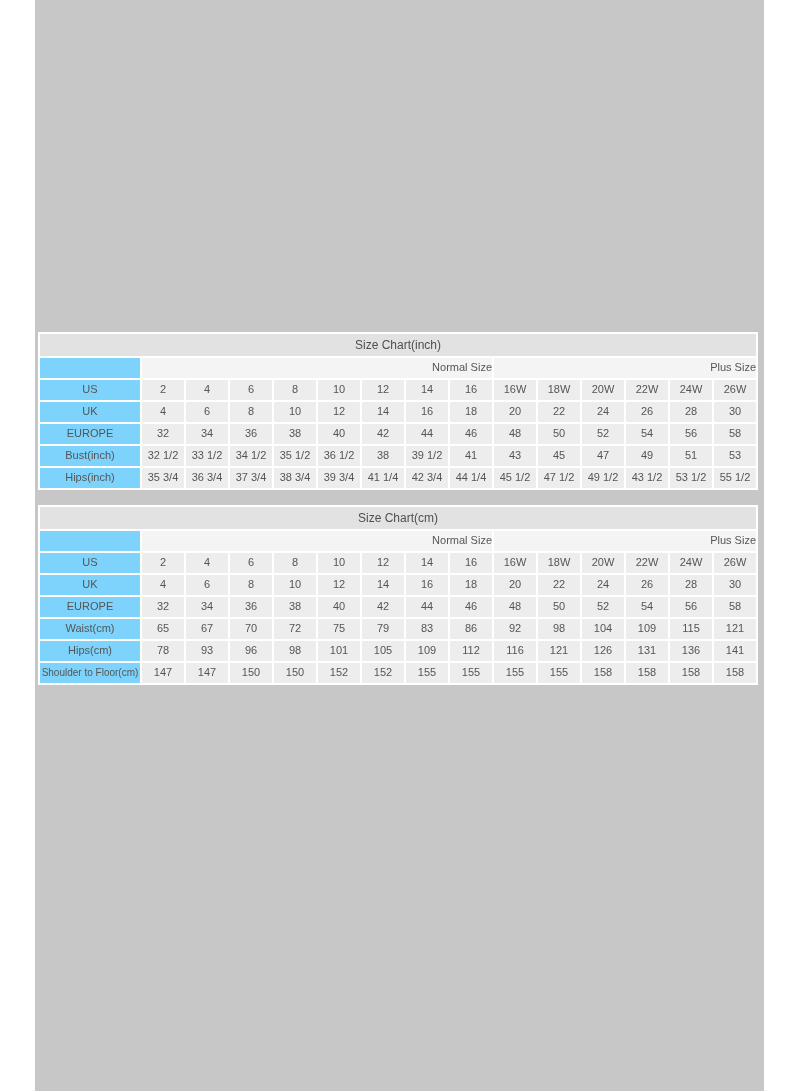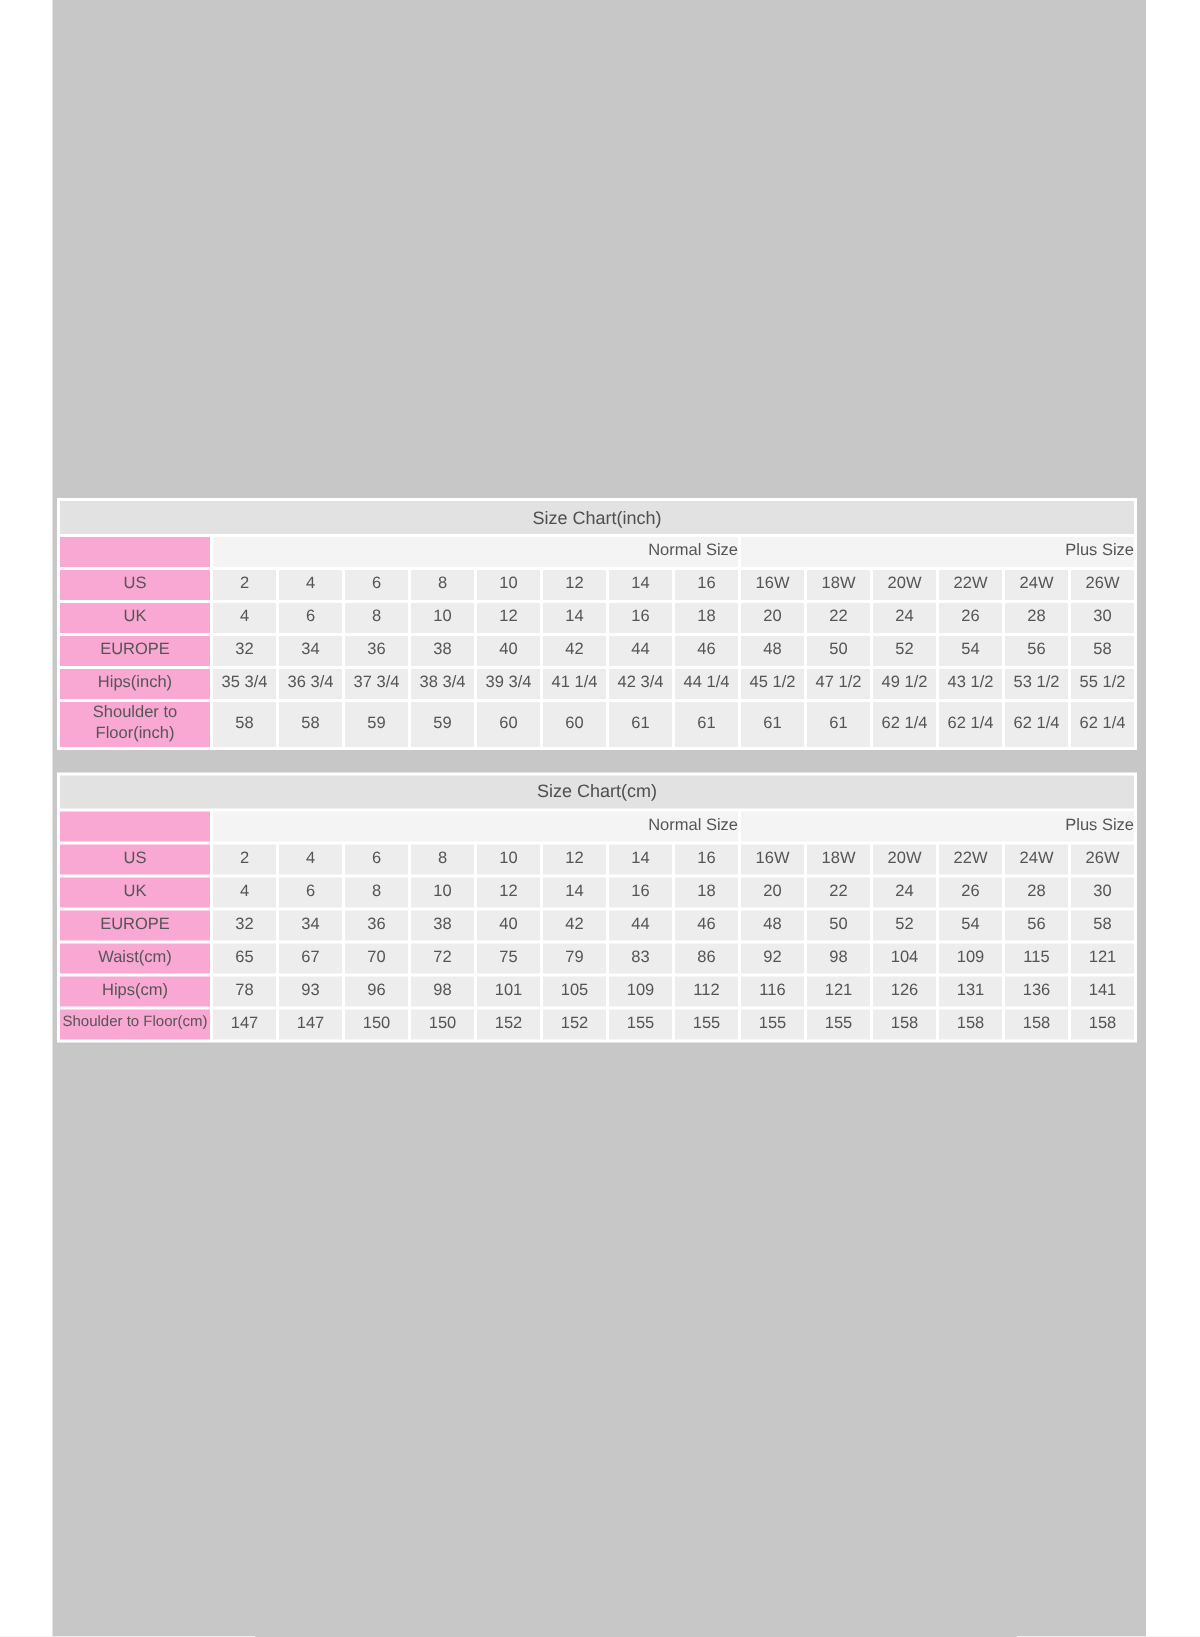--- a/index.html
+++ b/index.html
@@ -49,21 +49,21 @@
     line-height: 1.25;
   }
   .size-table td.title {
     background: #e2e2e2;
     height: 20px;
     font-size: 12px;
     color: #4f4f4f;
   }
   .size-table td.corner,
   .size-table td.lbl {
-    background: #f9a8d4;
+    background: #7dd3fc;
   }
   .size-table td.grp {
     background: #f4f4f4;
     height: 18px;
     text-align: right;
   }
   .size-table td.val {
     background: #ededed;
     height: 18px;
   }
@@ -154,53 +154,53 @@
               <td class="val">44</td>
               <td class="val">46</td>
               <td class="val">48</td>
               <td class="val">50</td>
               <td class="val">52</td>
               <td class="val">54</td>
               <td class="val">56</td>
               <td class="val">58</td>
             </tr>
             <tr>
+              <td class="lbl">Bust(inch)</td>
+              <td class="val">32 1/2</td>
+              <td class="val">33 1/2</td>
+              <td class="val">34 1/2</td>
+              <td class="val">35 1/2</td>
+              <td class="val">36 1/2</td>
+              <td class="val">38</td>
+              <td class="val">39 1/2</td>
+              <td class="val">41</td>
+              <td class="val">43</td>
+              <td class="val">45</td>
+              <td class="val">47</td>
+              <td class="val">49</td>
+              <td class="val">51</td>
+              <td class="val">53</td>
+            </tr>
+            <tr>
               <td class="lbl">Hips(inch)</td>
               <td class="val">35 3/4</td>
               <td class="val">36 3/4</td>
               <td class="val">37 3/4</td>
               <td class="val">38 3/4</td>
               <td class="val">39 3/4</td>
               <td class="val">41 1/4</td>
               <td class="val">42 3/4</td>
               <td class="val">44 1/4</td>
               <td class="val">45 1/2</td>
               <td class="val">47 1/2</td>
               <td class="val">49 1/2</td>
               <td class="val">43 1/2</td>
               <td class="val">53 1/2</td>
               <td class="val">55 1/2</td>
             </tr>
-            <tr>
-              <td class="lbl">Shoulder to Floor(inch)</td>
-              <td class="val">58</td>
-              <td class="val">58</td>
-              <td class="val">59</td>
-              <td class="val">59</td>
-              <td class="val">60</td>
-              <td class="val">60</td>
-              <td class="val">61</td>
-              <td class="val">61</td>
-              <td class="val">61</td>
-              <td class="val">61</td>
-              <td class="val">62 1/4</td>
-              <td class="val">62 1/4</td>
-              <td class="val">62 1/4</td>
-              <td class="val">62 1/4</td>
-            </tr>
           </tbody>
         </table>
       <table class="size-table t2" data-table="1">
           <colgroup>
             <col style="width: 100px;">
             <col>
             <col>
             <col>
             <col>
             <col>

